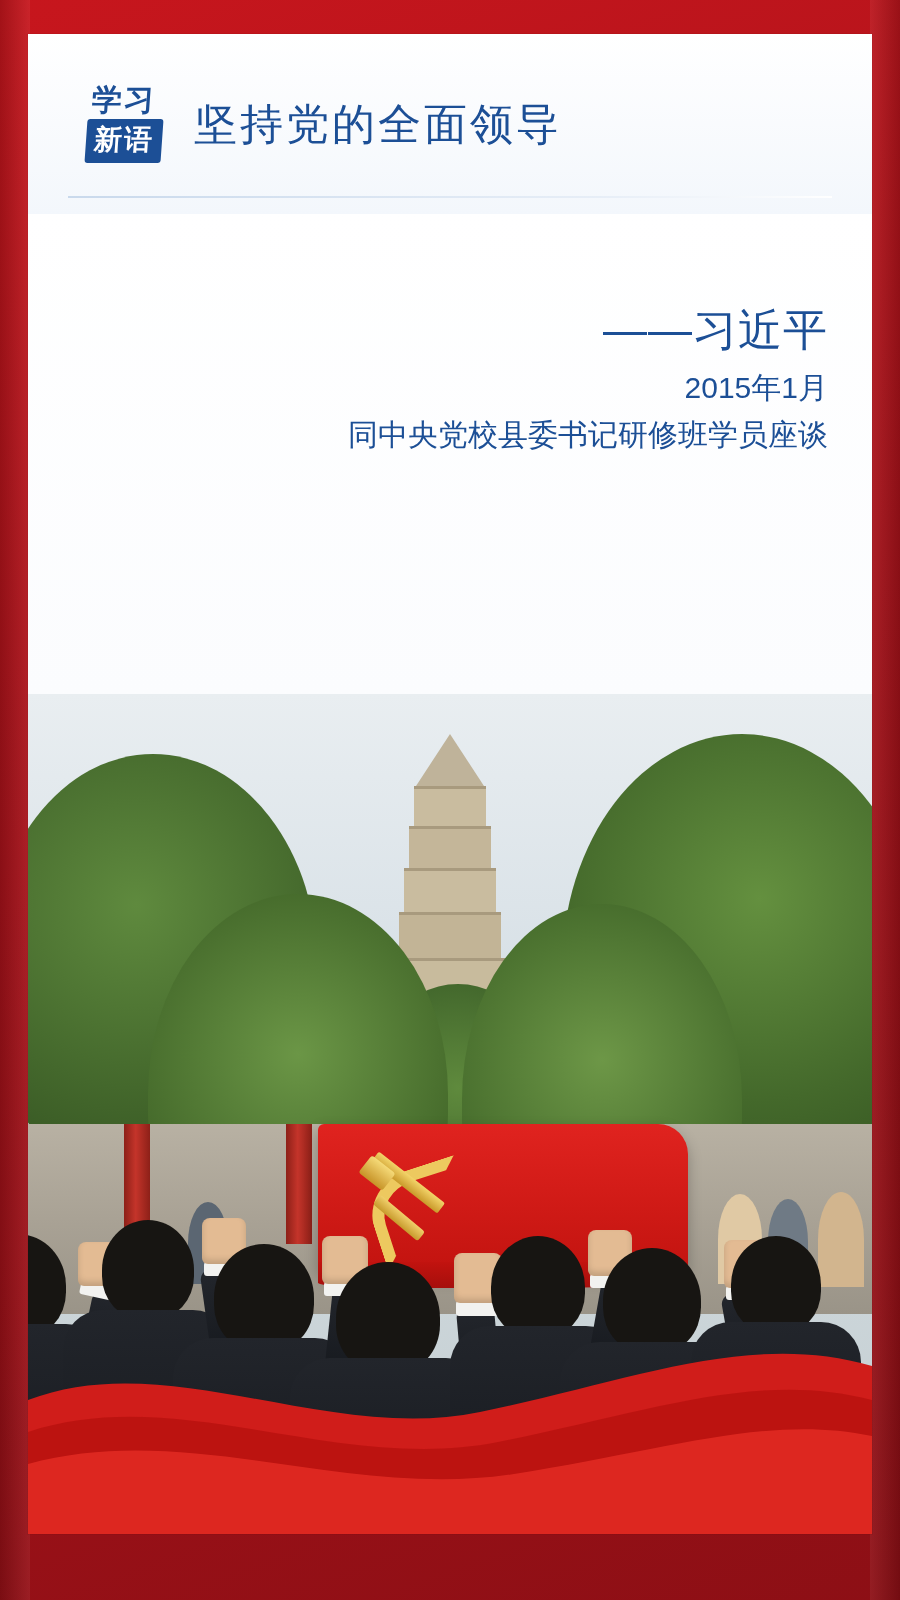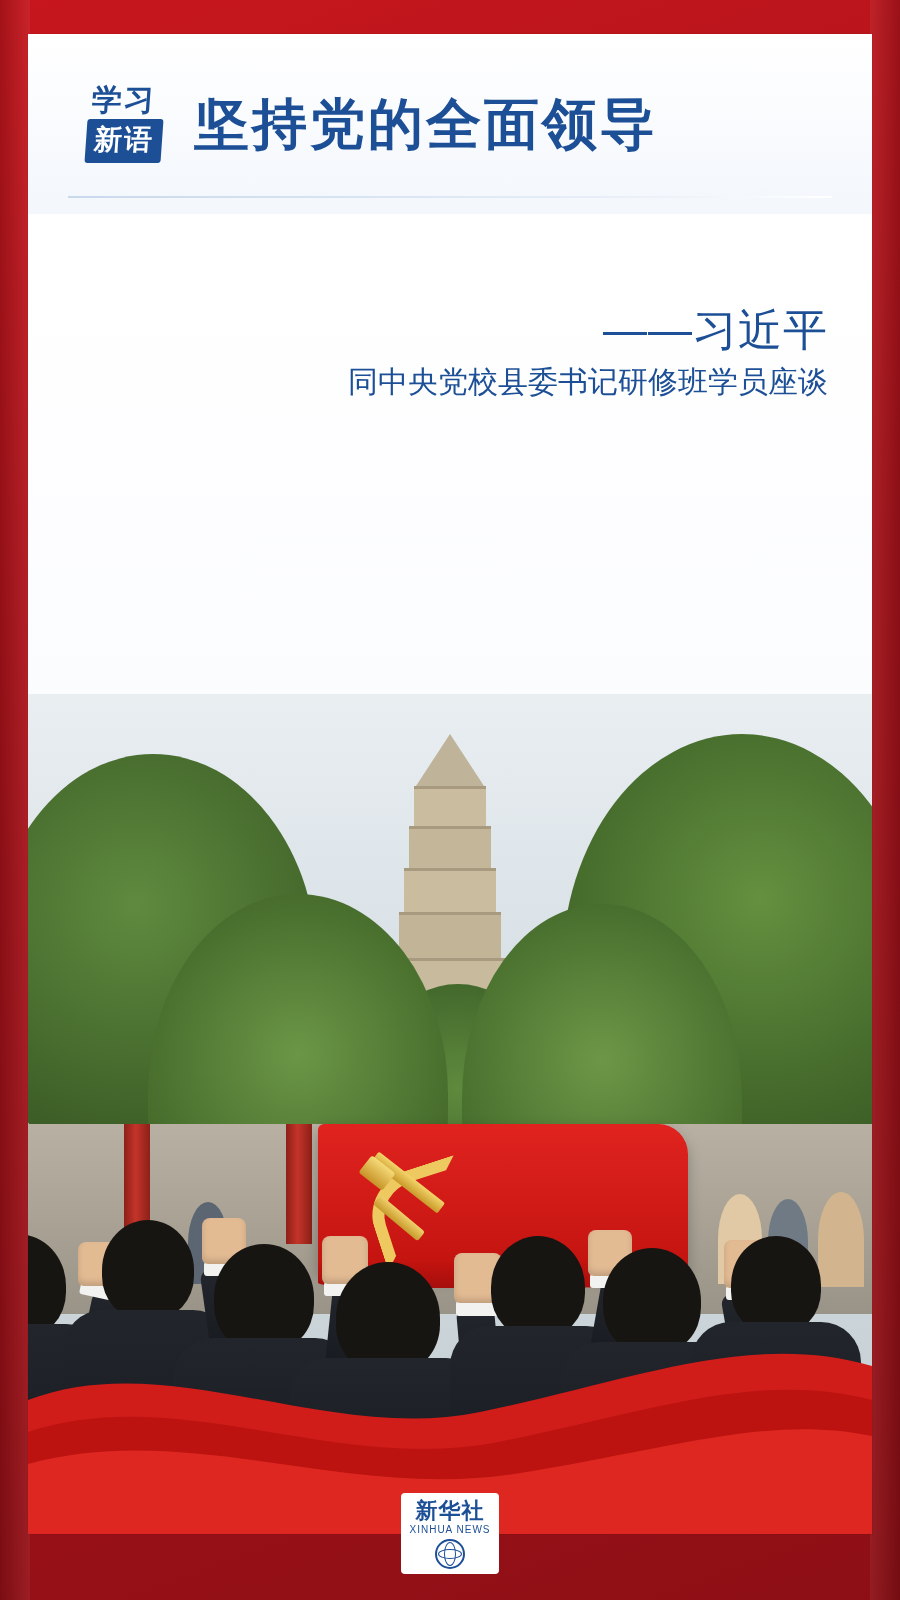--- a/index.html
+++ b/index.html
@@ -84,22 +84,22 @@
     font-weight: bold;
     font-size: 28px;
     letter-spacing: 2px;
     line-height: 1;
     padding: 7px 8px 9px 8px;
     border-radius: 3px;
     transform: skewX(-4deg);
   }
   .header-title {
     font-family: "Liberation Sans", sans-serif;
-    font-weight: bold;
-    font-size: 55px;
+    font-weight: normal;
+    font-size: 43px;
     letter-spacing: 3px;
     color: #1c4f96;
     line-height: 1;
     white-space: nowrap;
     text-align: center;
   }
   .header-rule {
     position: absolute;
     left: 40px;
     right: 40px;
@@ -437,20 +437,21 @@
         <div class="logo-top">学习</div>
         <div class="logo-bottom">新语</div>
       </div>
       <div class="header-title">坚持党的全面领导</div>
       <div class="header-rule"></div>
     </div>
 
     <div class="quote-block">
       <div class="attribution">
         <div class="attr-name">——习近平</div>
+        <div class="attr-date">2015年1月</div>
         <div class="attr-occasion">同中央党校县委书记研修班学员座谈</div>
       </div>
     </div>
 
     <div class="photo">
       <div class="sky"></div>
 
       <div class="pagoda">
         <div class="spire"></div>
         <div class="tier t1"></div>
@@ -545,21 +546,14 @@
           <path d="M0,96 C140,42 300,140 452,108 C600,78 720,26 844,62 L844,230 L0,230 Z" fill="#d01d1a"></path>
           <path d="M0,128 C150,78 310,170 470,138 C620,108 730,66 844,96 L844,230 L0,230 Z" fill="#b8120f" opacity="0.85"></path>
           <path d="M0,160 C160,116 320,196 486,170 C640,146 740,110 844,132 L844,230 L0,230 Z" fill="#e02a22" opacity="0.9"></path>
         </svg>
       </div>
 
     </div>
 
   </div>
 
-  <div class="xinhua">
-    <div class="xinhua-box">
-      <div class="xinhua-cn">新华社</div>
-      <div class="xinhua-en">XINHUA NEWS</div>
-      <div class="xinhua-globe"></div>
-    </div>
-  </div>
 
 </div>
 
 </body></html>

